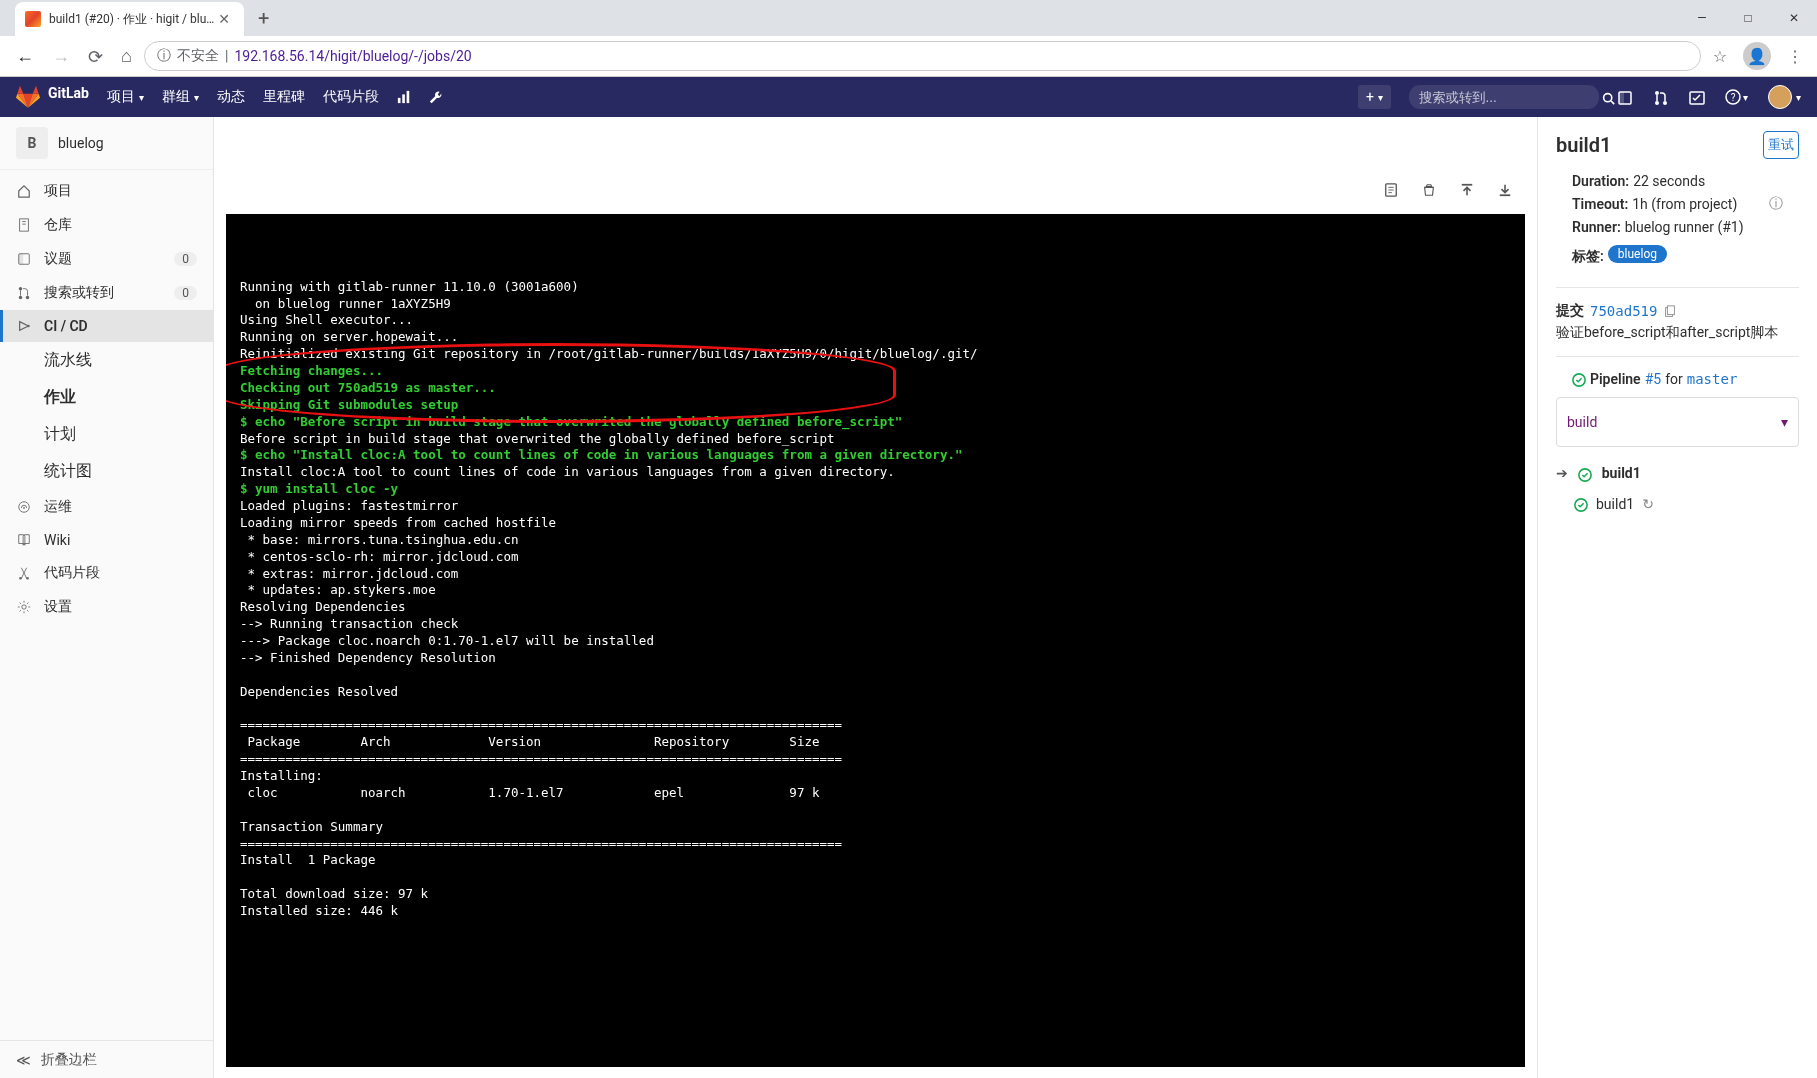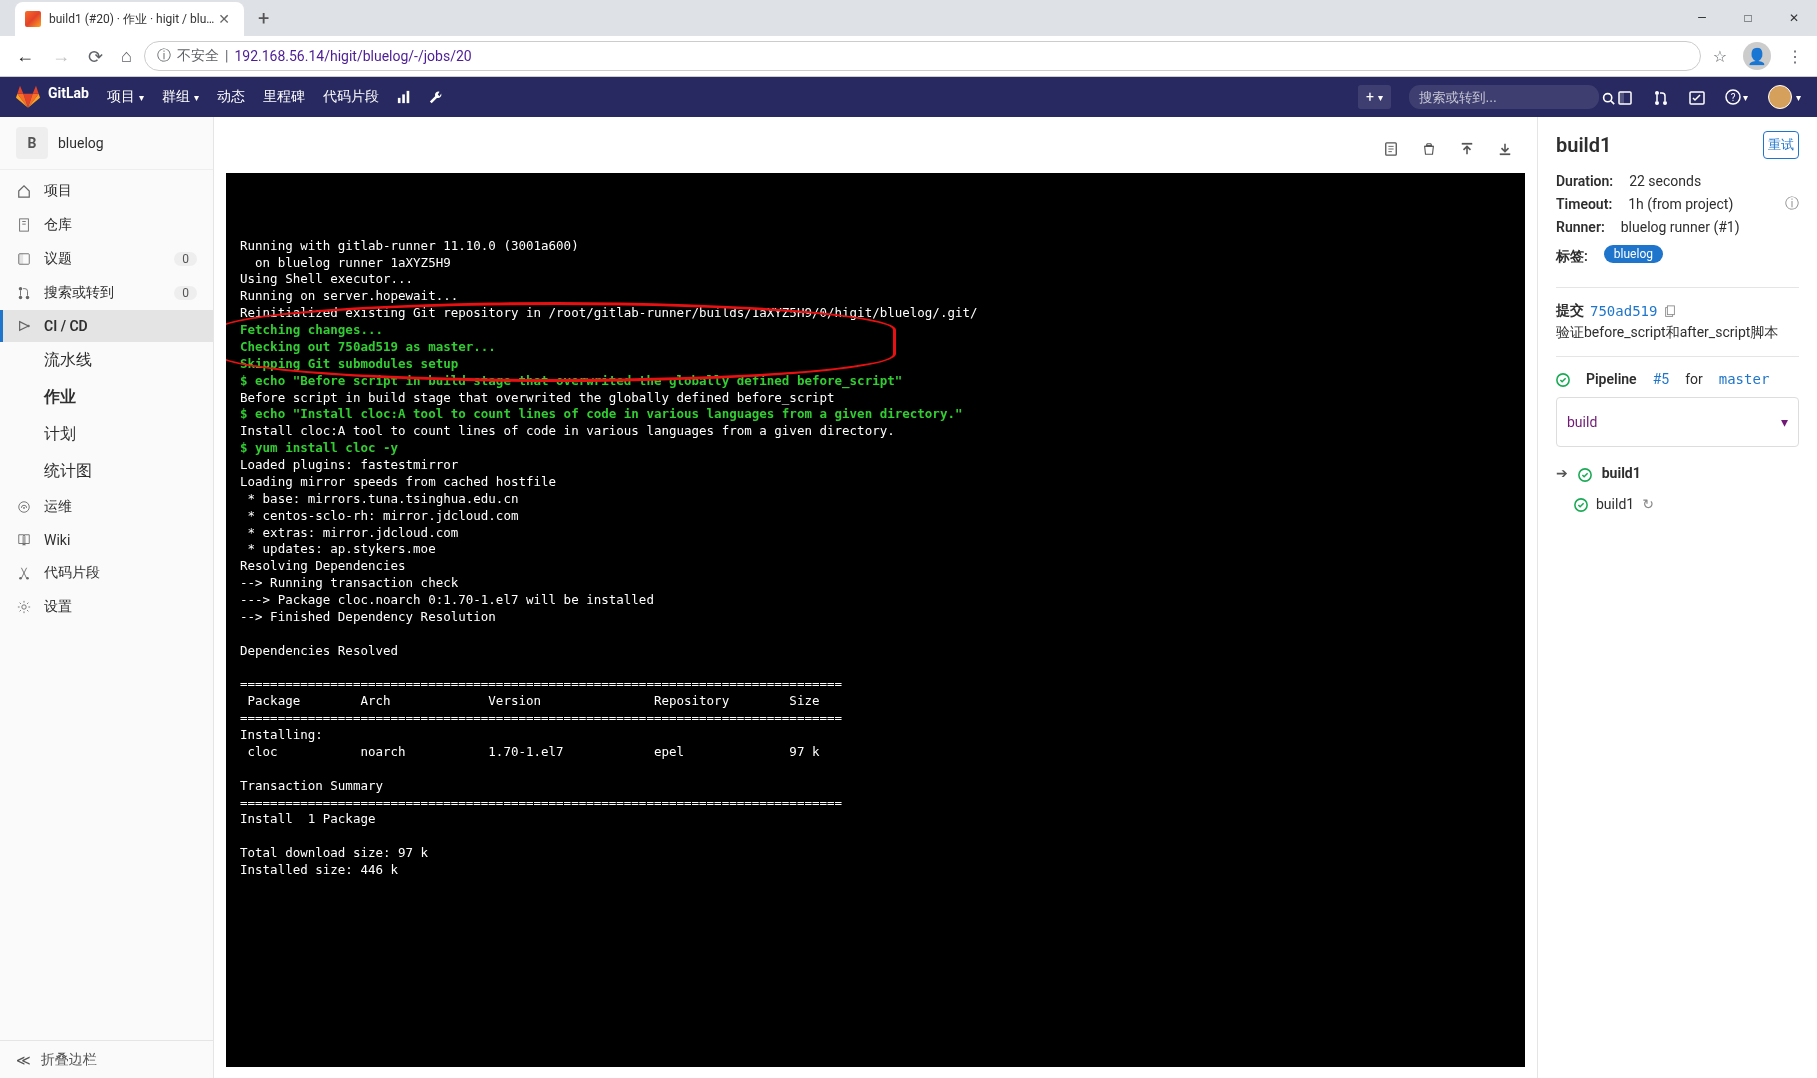--- a/index.html
+++ b/index.html
@@ -53,35 +53,35 @@
   .sb-item { display: flex; align-items: center; padding: 8px 16px; gap: 12px; color: #2e2e2e; font-size: 14px; position: relative; }
   .sb-item .sb-icon { width: 16px; height: 16px; color: #666; display:flex; align-items:center; justify-content:center; }
   .sb-item .badge { margin-left: auto; background: #eee; border-radius: 10px; padding: 0 8px; font-size: 12px; color: #555; }
   .sb-sub { padding-left: 44px; font-size: 16px; }
   .sb-item.active-group { background: #e4e4e4; font-weight: 600; border-left: 3px solid #1f75cb; padding-left: 13px; }
   .sb-item.active-sub { font-weight: 700; }
   .sidebar-footer { border-top: 1px solid #e5e5e5; padding: 10px 16px; display: flex; align-items: center; gap: 10px; color: #555; }
 
   
   .main { flex: 1; display: flex; overflow: hidden; }
-  .job-log-wrap { flex: 1; padding: 12px; overflow: hidden; display: flex; flex-direction: column; }
+  .job-log-wrap { flex: 1; padding: 12px; overflow: hidden; display: flex; flex-direction: column; margin-top: 41px; }
   .log-toolbar { display: flex; justify-content: flex-end; gap: 10px; padding: 6px 6px 10px; }
   .log-toolbar .tb-icon { width: 28px; height: 28px; display: flex; align-items: center; justify-content: center; color: #555; border-radius: 4px; }
   .log { background: #000; color: #c4c4c4; font-family: Menlo, Consolas, monospace; font-size: 12.5px; line-height: 1.35; padding: 14px 14px; white-space: pre; overflow: hidden; flex: 1; position: relative; }
   .log .green { color: #32cd32; font-weight: bold; }
   .log .white { color: #fff; }
 
   .annot { position: absolute; border: 3px solid #e81010; border-radius: 50% / 35%; pointer-events: none; }
 
   
   .right-panel { width: 280px; border-left: 1px solid #e5e5e5; padding: 14px 18px; overflow-y: auto; }
   .rp-head { display: flex; align-items: center; gap: 8px; margin-bottom: 14px; }
   .rp-head h2 { font-size: 20px; font-weight: 600; flex: 1; }
   .retry-btn { border: 1px solid #1f75cb; color: #1f75cb; background: #fff; padding: 4px 4px; border-radius: 4px; font-size: 13px; }
-  .meta-row { margin: 6px 0; font-size: 14px; display: flex; align-items: center; gap: 16px; }
+  .meta-row { margin: 6px 16px; font-size: 14px; display: flex; align-items: center; gap: 4px; }
   .meta-row b { font-weight: 600; }
   .meta-row .info { margin-left: auto; color: #888; }
   .tag-badges { margin-top: 4px; margin-bottom: 12px; }
   .tag-chip { background: #1f75cb; color: #fff; border-radius: 10px; padding: 2px 10px; font-size: 12px; }
   .divider { border-top: 1px solid #e5e5e5; margin: 14px 0; }
   .link { color: #1f75cb; }
   .commit-row { display: flex; align-items: center; gap: 6px; }
   .pipeline-row .check-icon { color: #1aaa55; }
   .mono { font-family: monospace; }
   .stage-select { width: 100%; border: 1px solid #ddd; border-radius: 4px; padding: 16px 10px; margin-top: 10px; display: flex; align-items: center; justify-content: space-between; color: #701a75; }

